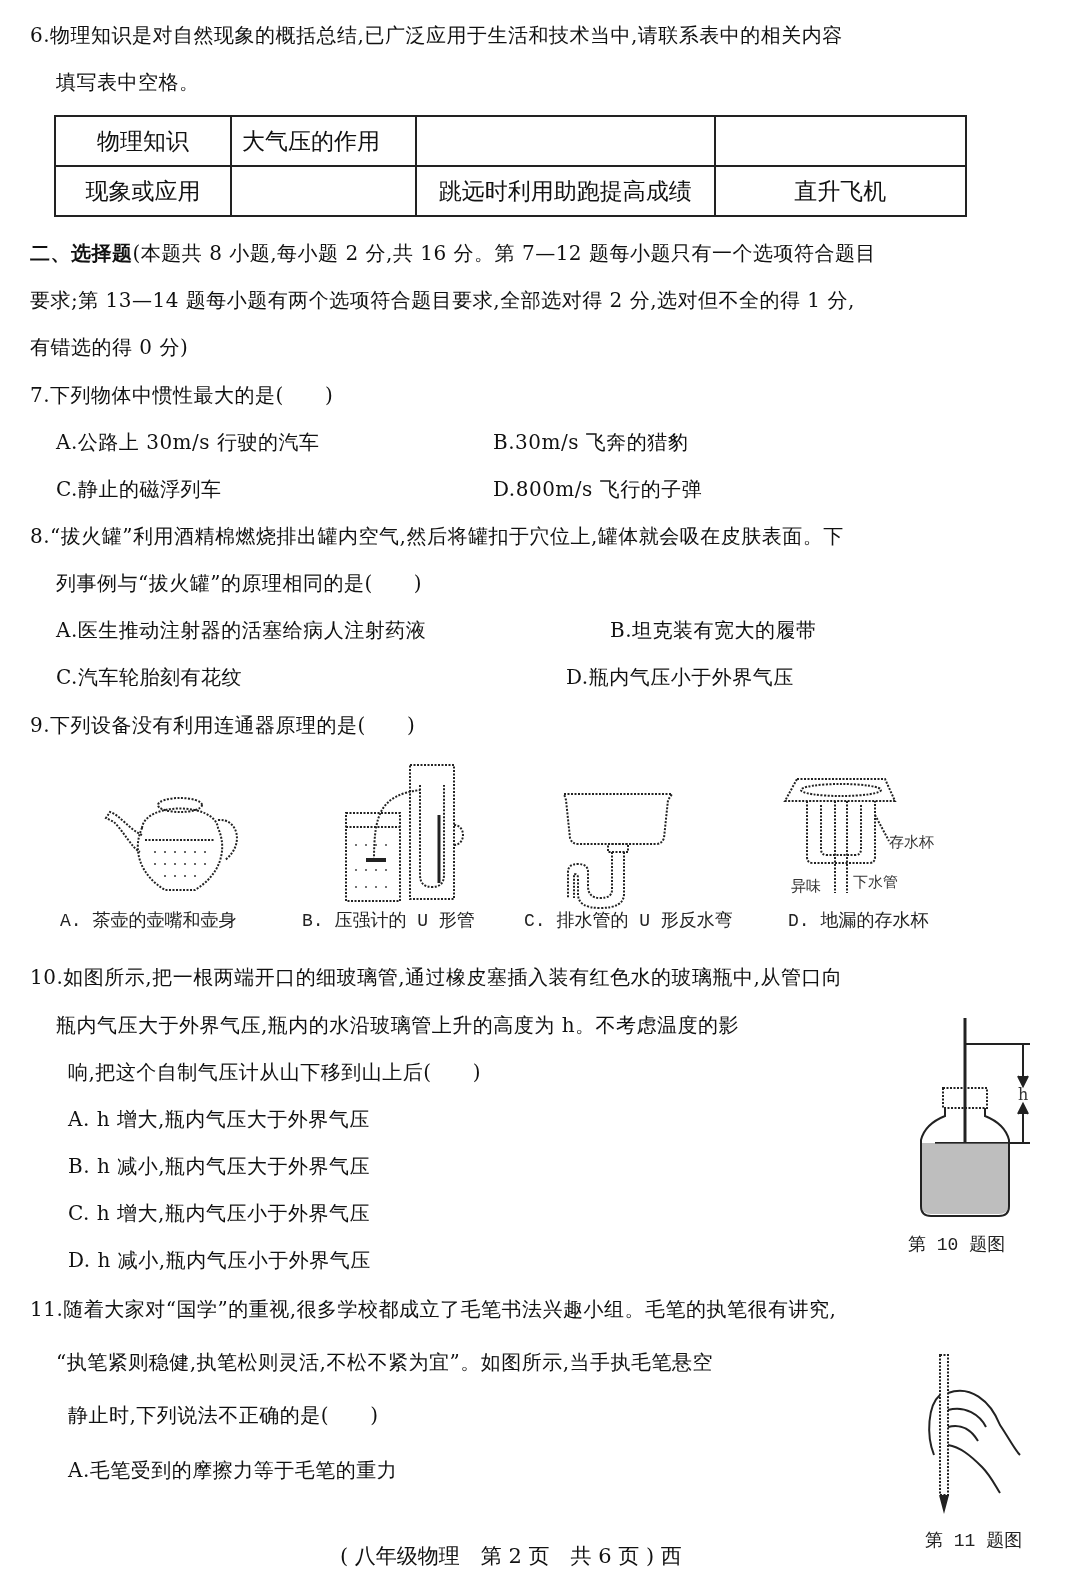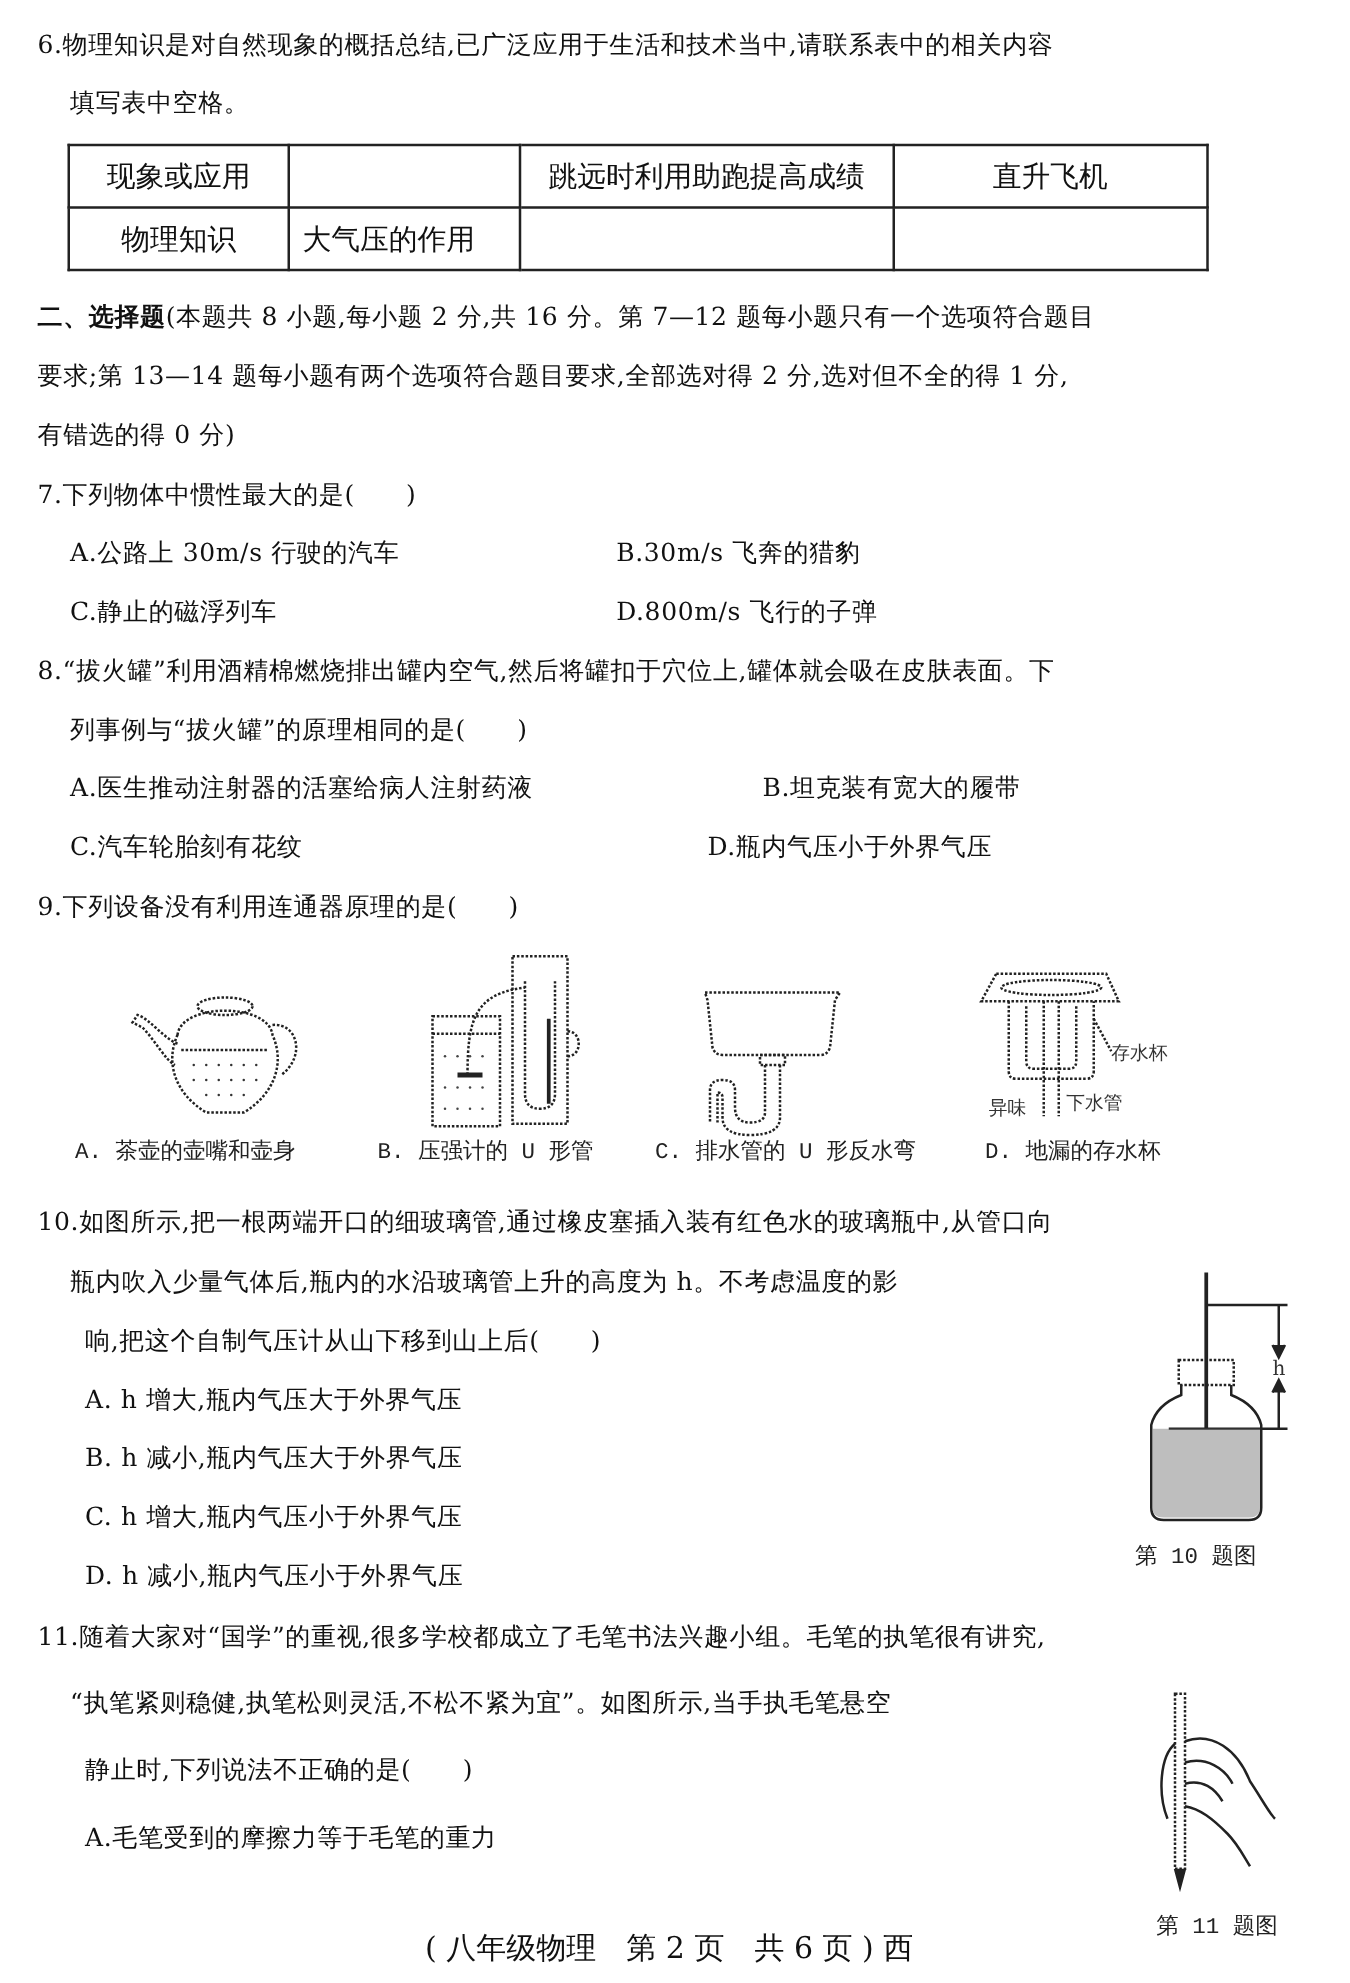--- a/index.html
+++ b/index.html
@@ -14,42 +14,42 @@
     position: absolute; left: 54px; top: 115px; width: 913px; height: 101px;
     border-collapse: collapse; font-size: 23px;
   }
   table.knowledge td { border: 2px solid #222; height: 48px; padding: 0; }
   table.knowledge td.c0 { width: 177px; text-align: center; }
   table.knowledge td.c1 { width: 176px; text-align: left; padding-left: 10px; }
   table.knowledge td.c2 { width: 302px; text-align: center; }
   table.knowledge td.c3 { width: 254px; text-align: center; }
   .fig { position: absolute; }
   .cap { position: absolute; font-size: 18px; white-space: nowrap; color: #222; font-family: Liberation Mono, monospace; }
-  .footer { position: absolute; left: 340px; top: 1542px; font-size: 24px; white-space: nowrap; }
+  .footer { position: absolute; left: 340px; top: 1542px; font-size: 21px; white-space: nowrap; }
   svg { overflow: visible; }
 </style>
 </head>
 <body>
 
 <div class="line" style="left:30px; top:20px;">6.物理知识是对自然现象的概括总结,已广泛应用于生活和技术当中,请联系表中的相关内容</div>
 <div class="line" style="left:56px; top:67px;">填写表中空格。</div>
 
 <table class="knowledge">
   <tbody>
       <tr>
+    <td class="c0">物理知识</td>
+    <td class="c1">大气压的作用</td>
+    <td class="c2"></td>
+    <td class="c3"></td>
+  </tr>
+  <tr>
     <td class="c0">现象或应用</td>
     <td class="c1"></td>
     <td class="c2">跳远时利用助跑提高成绩</td>
     <td class="c3">直升飞机</td>
-  </tr>
-  <tr>
-    <td class="c0">物理知识</td>
-    <td class="c1">大气压的作用</td>
-    <td class="c2"></td>
-    <td class="c3"></td>
   </tr>
 </tbody>
   </table>
 
 <div class="line" style="left:30px; top:238px;">
   <span class="bold">二、选择题</span><span>(本题共 8 小题,每小题 2 分,共 16 分。第 7—12 题每小题只有一个选项符合题目</span>
 </div>
 <div class="line" style="left:30px; top:285px;">要求;第 13—14 题每小题有两个选项符合题目要求,全部选对得 2 分,选对但不全的得 1 分,</div>
 <div class="line" style="left:30px; top:332px;">有错选的得 0 分)</div>
 
@@ -145,21 +145,21 @@
   <text x="6" y="116" font-size="15" fill="#333">异味</text>
   <text x="68" y="112" font-size="15" fill="#333">下水管</text>
 </svg>
 
 <div class="cap" style="left:60px; top:908px;">A. 茶壶的壶嘴和壶身</div>
 <div class="cap" style="left:302px; top:908px;">B. 压强计的 U 形管</div>
 <div class="cap" style="left:524px; top:908px;">C. 排水管的 U 形反水弯</div>
 <div class="cap" style="left:788px; top:908px;">D. 地漏的存水杯</div>
 
 <div class="line" style="left:30px; top:962px;">10.如图所示,把一根两端开口的细玻璃管,通过橡皮塞插入装有红色水的玻璃瓶中,从管口向</div>
-<div class="line" style="left:56px; top:1010px;">瓶内吹入少量气体后,瓶内的水沿玻璃管上升的高度为 h。不考虑温度的影</div>
+<div class="line" style="left:56px; top:1010px;">瓶内气压大于外界气压,瓶内的水沿玻璃管上升的高度为 h。不考虑温度的影</div>
 <div class="line" style="left:68px; top:1057px;">响,把这个自制气压计从山下移到山上后(　　)</div>
 <div class="line" style="left:68px; top:1104px;">A. h 增大,瓶内气压大于外界气压</div>
 <div class="line" style="left:68px; top:1151px;">B. h 减小,瓶内气压大于外界气压</div>
 <div class="line" style="left:68px; top:1198px;">C. h 增大,瓶内气压小于外界气压</div>
 <div class="line" style="left:68px; top:1245px;">D. h 减小,瓶内气压小于外界气压</div>
 
 <svg class="fig" style="left:915px; top:1018px;" width="120" height="205">
   <g fill="none" stroke="#222" stroke-width="2">
     <line x1="50" y1="0" x2="50" y2="125" stroke-width="3"></line>
     <line x1="50" y1="26" x2="115" y2="26"></line>

